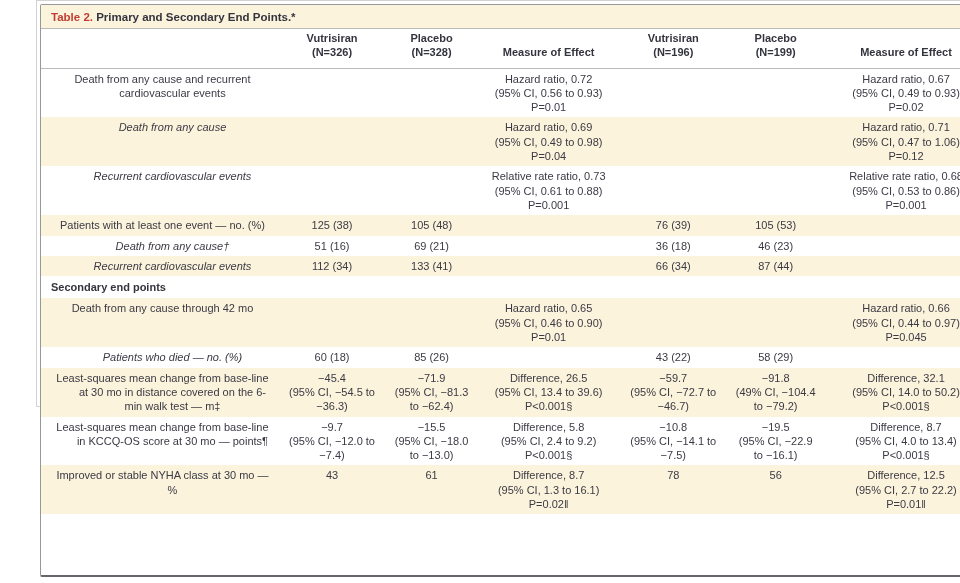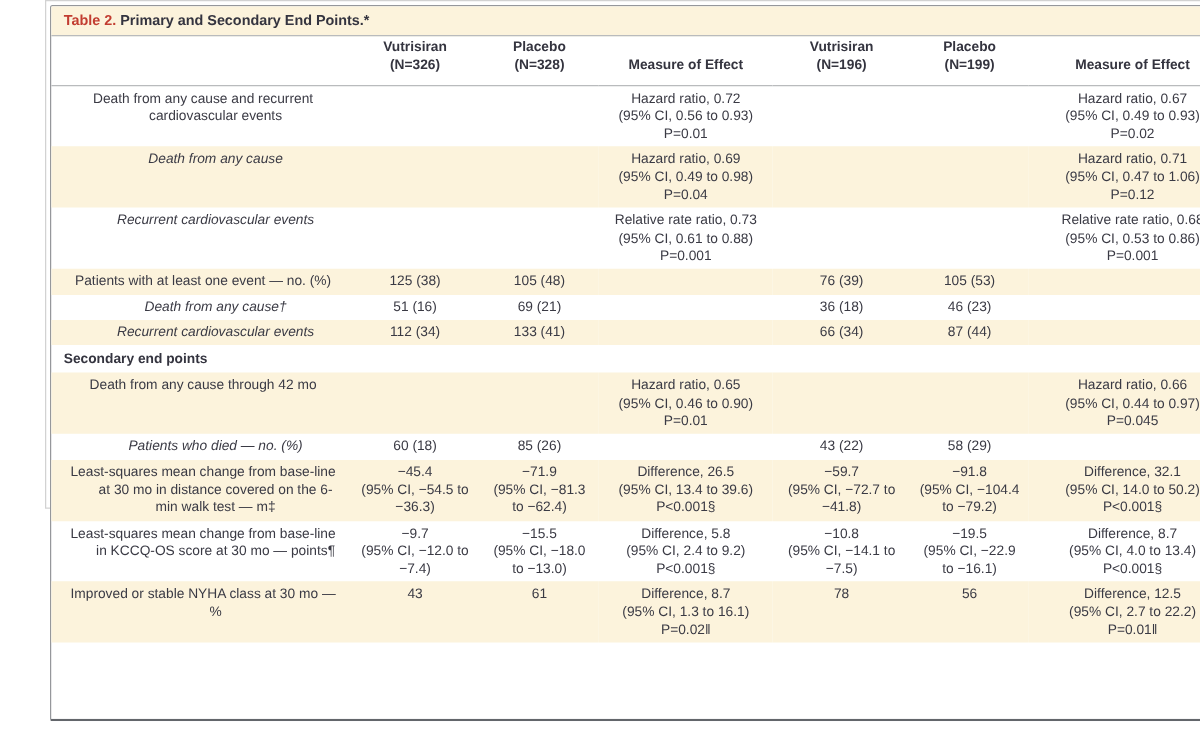--- a/index.html
+++ b/index.html
@@ -159,23 +159,23 @@
           <tr class="shade">
             <td class="lbl ind0">Least-squares mean change from base-line at 30 mo in distance covered on the 6-min walk test — m‡</td>
             <td class="val">−45.4
 (95% CI, −54.5 to −36.3)</td>
             <td class="val">−71.9
 (95% CI, −81.3 to −62.4)</td>
             <td class="val">Difference, 26.5
 (95% CI, 13.4 to 39.6)
 P&lt;0.001§</td>
             <td class="val">−59.7
-(95% CI, −72.7 to −41.8)</td>
+(95% CI, −72.7 to −46.7)</td>
             <td class="val">−91.8
-(95% CI, −104.4 to −79.2)</td>
+(49% CI, −104.4 to −79.2)</td>
             <td class="val">Difference, 32.1
 (95% CI, 14.0 to 50.2)
 P&lt;0.001§</td>
           </tr>
           <tr class="">
             <td class="lbl ind0">Least-squares mean change from base-line in KCCQ-OS score at 30 mo — points¶</td>
             <td class="val">−9.7
 (95% CI, −12.0 to −7.4)</td>
             <td class="val">−15.5
 (95% CI, −18.0 to −13.0)</td>

